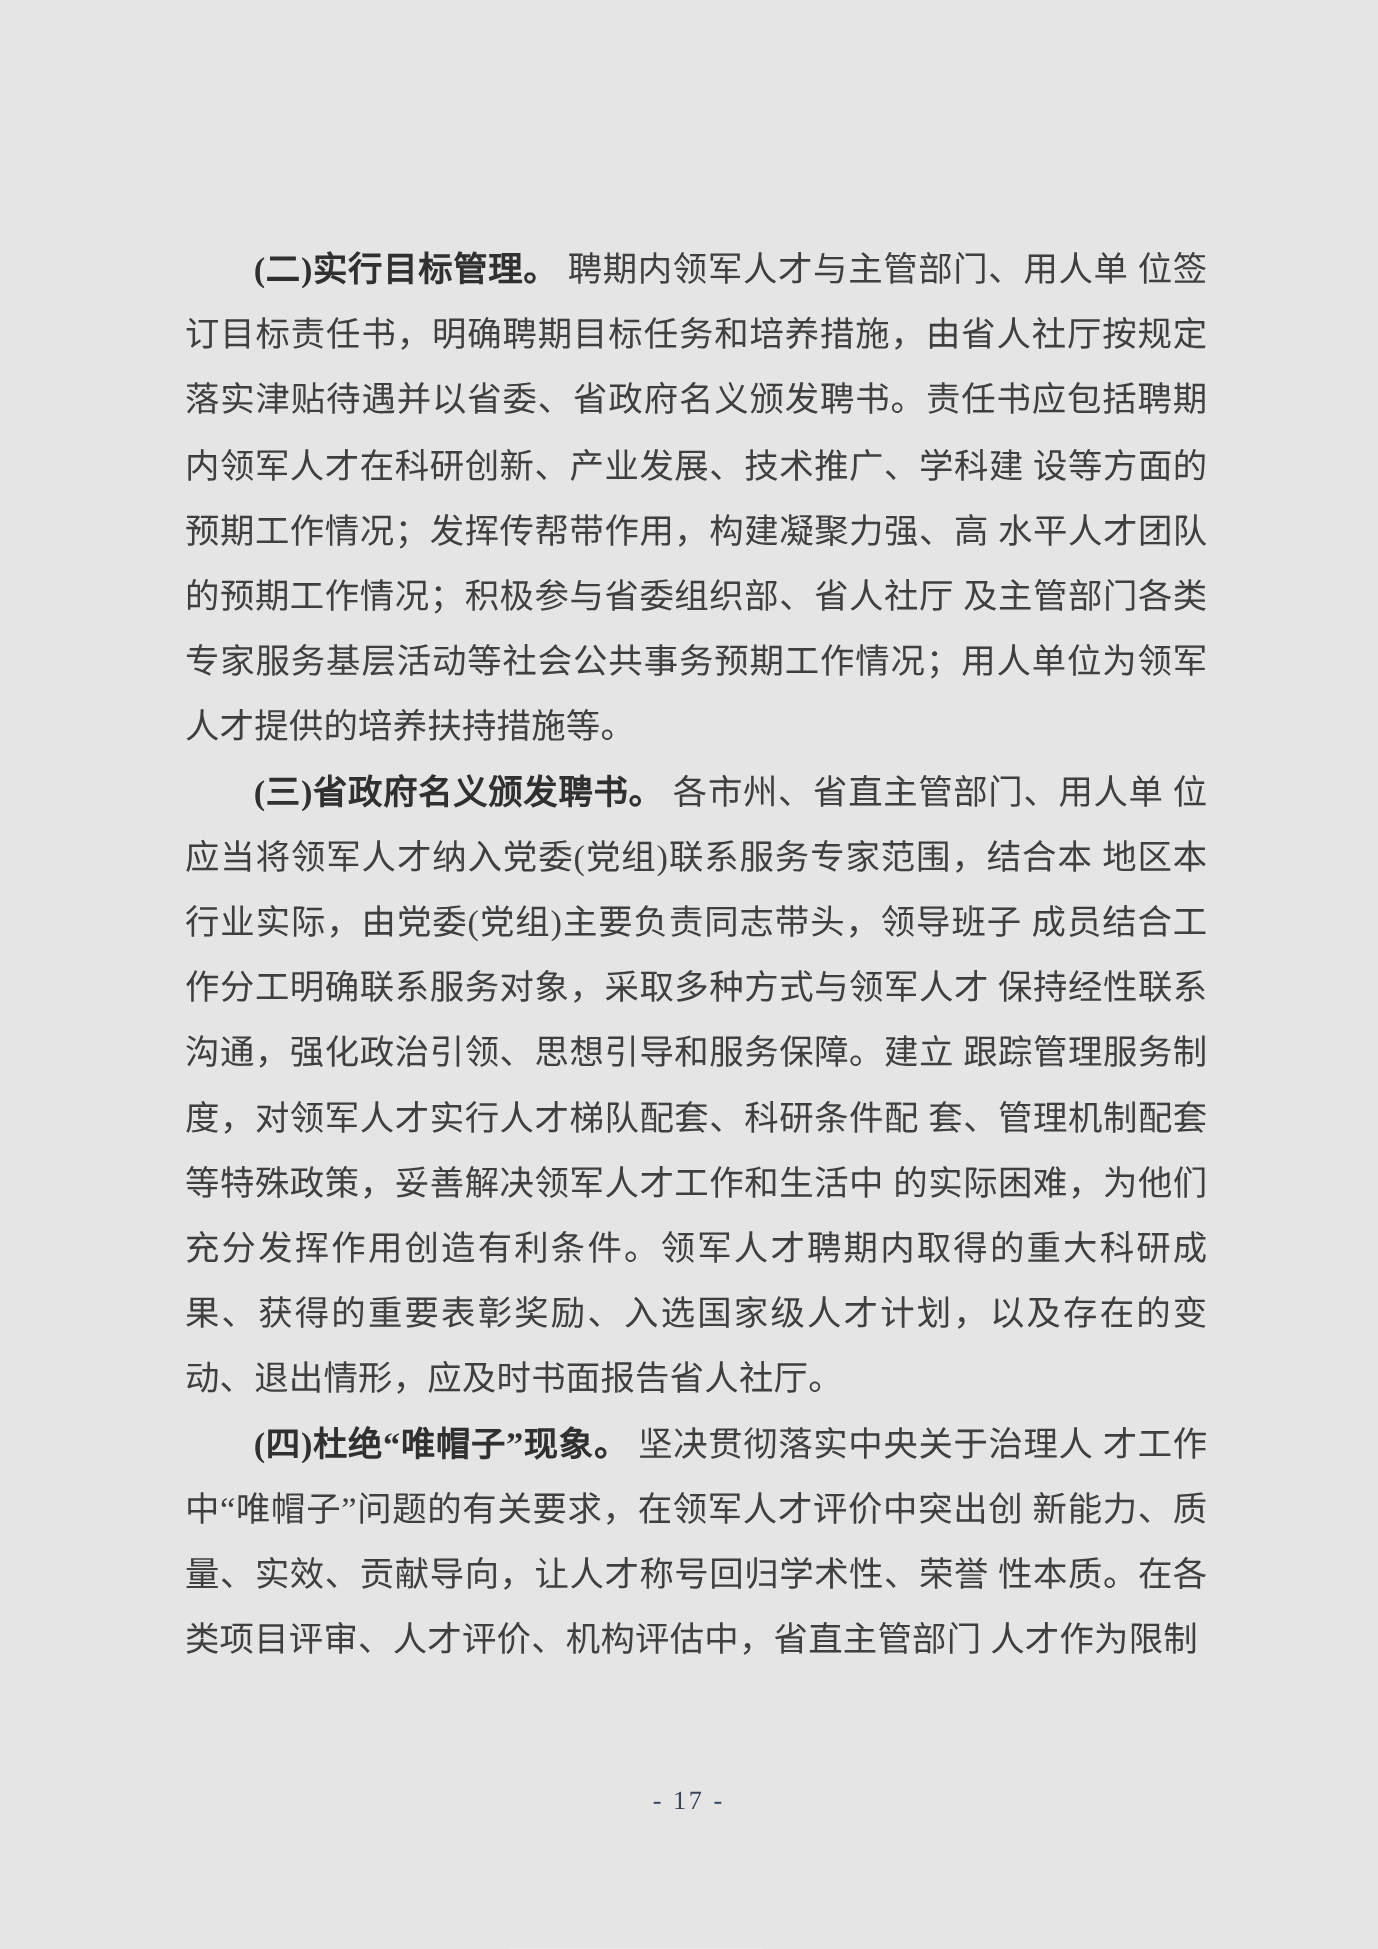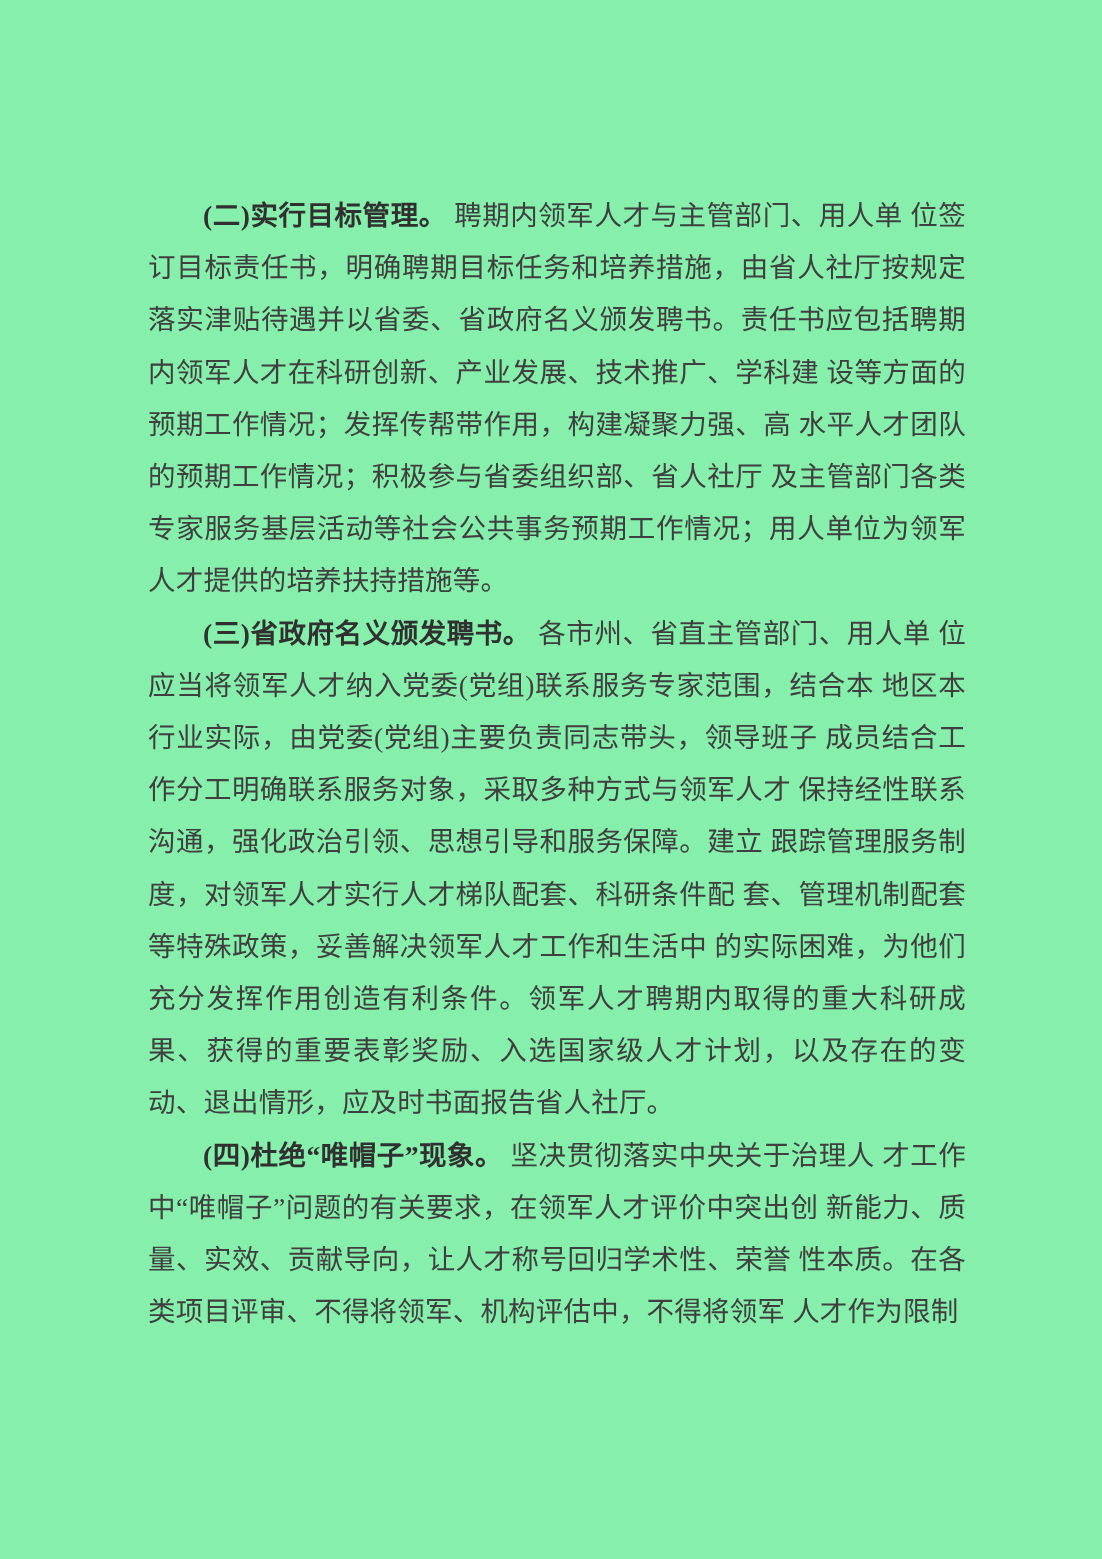--- a/index.html
+++ b/index.html
@@ -11,21 +11,21 @@
   body {
     width: 1102px;
     height: 1559px;
     position: relative;
     overflow: hidden;
     font-family: "Liberation Serif", "DejaVu Serif", serif;
   }
   .page {
     position: absolute;
     inset: 0;
-    background: #86efac;
+    background: #e5e5e5;
   }
   .doc-content {
     position: absolute;
     left: 148px;
     top: 190px;
     width: 818px;
   }
   .para {
     margin: 0;
     padding: 0;
@@ -63,18 +63,21 @@
 <body>
 
 <div class="page">
 
   <div class="doc-content">
 
     <p class="para"><b class="para-head">(二)实行目标管理。</b><span class="para-body"> 聘期内领军人才与主管部门、用人单 位签订目标责任书，明确聘期目标任务和培养措施，由省人社厅按规定落实津贴待遇并以省委、省政府名义颁发聘书。责任书应包括聘期内领军人才在科研创新、产业发展、技术推广、学科建 设等方面的预期工作情况；发挥传帮带作用，构建凝聚力强、高 水平人才团队的预期工作情况；积极参与省委组织部、省人社厅 及主管部门各类专家服务基层活动等社会公共事务预期工作情况；用人单位为领军人才提供的培养扶持措施等。</span></p>
 
     <p class="para"><b class="para-head">(三)省政府名义颁发聘书。</b><span class="para-body"> 各市州、省直主管部门、用人单 位应当将领军人才纳入党委(党组)联系服务专家范围，结合本 地区本行业实际，由党委(党组)主要负责同志带头，领导班子 成员结合工作分工明确联系服务对象，采取多种方式与领军人才 保持经性联系沟通，强化政治引领、思想引导和服务保障。建立 跟踪管理服务制度，对领军人才实行人才梯队配套、科研条件配 套、管理机制配套等特殊政策，妥善解决领军人才工作和生活中 的实际困难，为他们充分发挥作用创造有利条件。领军人才聘期内取得的重大科研成果、获得的重要表彰奖励、入选国家级人才计划，以及存在的变动、退出情形，应及时书面报告省人社厅。</span></p>
 
-    <p class="para"><b class="para-head">(四)杜绝“唯帽子”现象。</b><span class="para-body"> 坚决贯彻落实中央关于治理人 才工作中“唯帽子”问题的有关要求，在领军人才评价中突出创 新能力、质量、实效、贡献导向，让人才称号回归学术性、荣誉 性本质。在各类项目评审、不得将领军、机构评估中，不得将领军 人才作为限制</span></p>
+    <p class="para"><b class="para-head">(四)杜绝“唯帽子”现象。</b><span class="para-body"> 坚决贯彻落实中央关于治理人 才工作中“唯帽子”问题的有关要求，在领军人才评价中突出创 新能力、质量、实效、贡献导向，让人才称号回归学术性、荣誉 性本质。在各类项目评审、人才评价、机构评估中，省直主管部门 人才作为限制</span></p>
 
   </div>
 
+  <div class="page-footer">
+    <span class="page-number">- 17 -</span>
+  </div>
 
 </div>
 
 </body></html>

